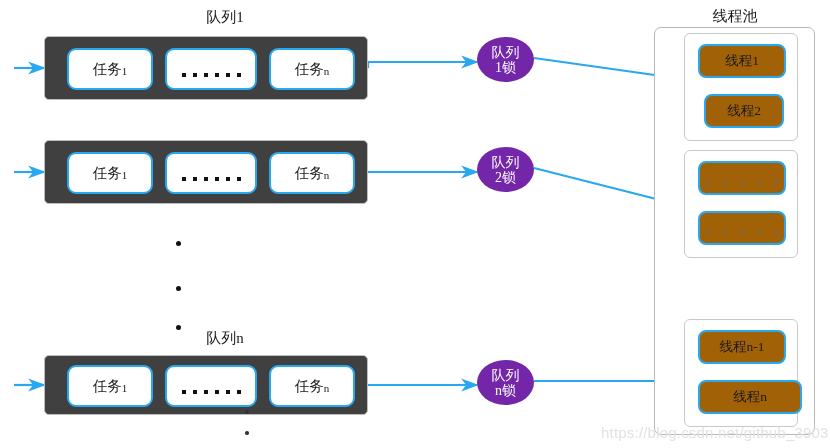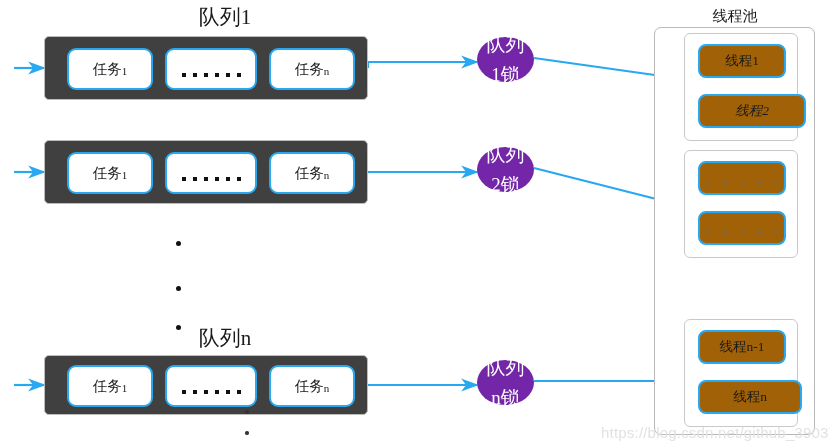--- a/index.html
+++ b/index.html
@@ -11,21 +11,21 @@
   }
   #stage{position:relative;width:830px;height:448px;}
 
   svg.layer{position:absolute;left:0;top:0;width:830px;height:448px;pointer-events:none;}
 
   
   .abs{position:absolute;box-sizing:border-box;}
 
   
   .qlabel{
-    font-size:21px;color:#1a1a1a;text-align:center;
+    font-size:15px;color:#1a1a1a;text-align:center;
     font-family:"Liberation Serif","DejaVu Serif",serif;
     white-space:nowrap;line-height:18px;
   }
   .poolLabel{
     font-size:15px;color:#1a1a1a;text-align:center;white-space:nowrap;
     font-family:Liberation Mono, monospace;
   }
 
   
   .queueBox{
@@ -48,22 +48,22 @@
     padding-bottom:7px;
   }
   .dotsNode i{
     display:inline-block;width:4px;height:4px;background:#111;
     margin:0 3.5px;border-radius:0;
   }
 
   
   .lock{
     border-radius:50%;
-    display:flex;flex-direction:column;align-items:center;justify-content:space-between;
-    color:#ffffff;font-size:19px;line-height:15px;text-align:center;
+    display:flex;flex-direction:column;align-items:center;justify-content:center;
+    color:#ffffff;font-size:14px;line-height:15px;text-align:center;
     font-family:"Liberation Serif","DejaVu Serif",serif;white-space:nowrap;
   }
 
   
   .poolBox{border:1.5px solid #b9b9b9;border-radius:7px;background:#fff;}
   .poolGroup{border:1.5px solid #c9c9c9;border-radius:6px;background:#fff;}
   .thread{
     border:2px solid #28a8f0;border-radius:8px;background:#a16207;
     display:flex;align-items:center;justify-content:center;
     font-size:13.5px;color:#1a1a1a;white-space:nowrap;
@@ -194,21 +194,21 @@
     <span>队列</span>
     <span>n锁</span>
   </div>
 
   <div class="abs poolLabel" style="left:675px;top:7px;width:120px;">线程池</div>
 
   <div class="abs poolBox" style="left:654px;top:27px;width:161px;height:408px;">
 
     <div class="abs poolGroup" style="left:29px;top:5px;width:114px;height:108px;">
       <div class="abs thread" style="left:13px;top:10px;width:88px;height:34px;">线程1</div>
-      <div class="abs thread" style="left:13px;top:60px;width:108px;height:34px;font-style:italic;">线程2</div>
+      <div class="abs thread" style="left:19px;top:60px;width:80px;height:34px;">线程2</div>
     </div>
 
     <div class="abs poolGroup" style="left:29px;top:122px;width:114px;height:108px;">
       <div class="abs thread dots" style="left:13px;top:10px;width:88px;height:34px;">
         <span><i></i><i></i><i></i><i></i><i></i></span>
       </div>
       <div class="abs thread dots" style="left:13px;top:60px;width:88px;height:34px;">
         <span><i></i><i></i><i></i><i></i><i></i></span>
       </div>
     </div>

